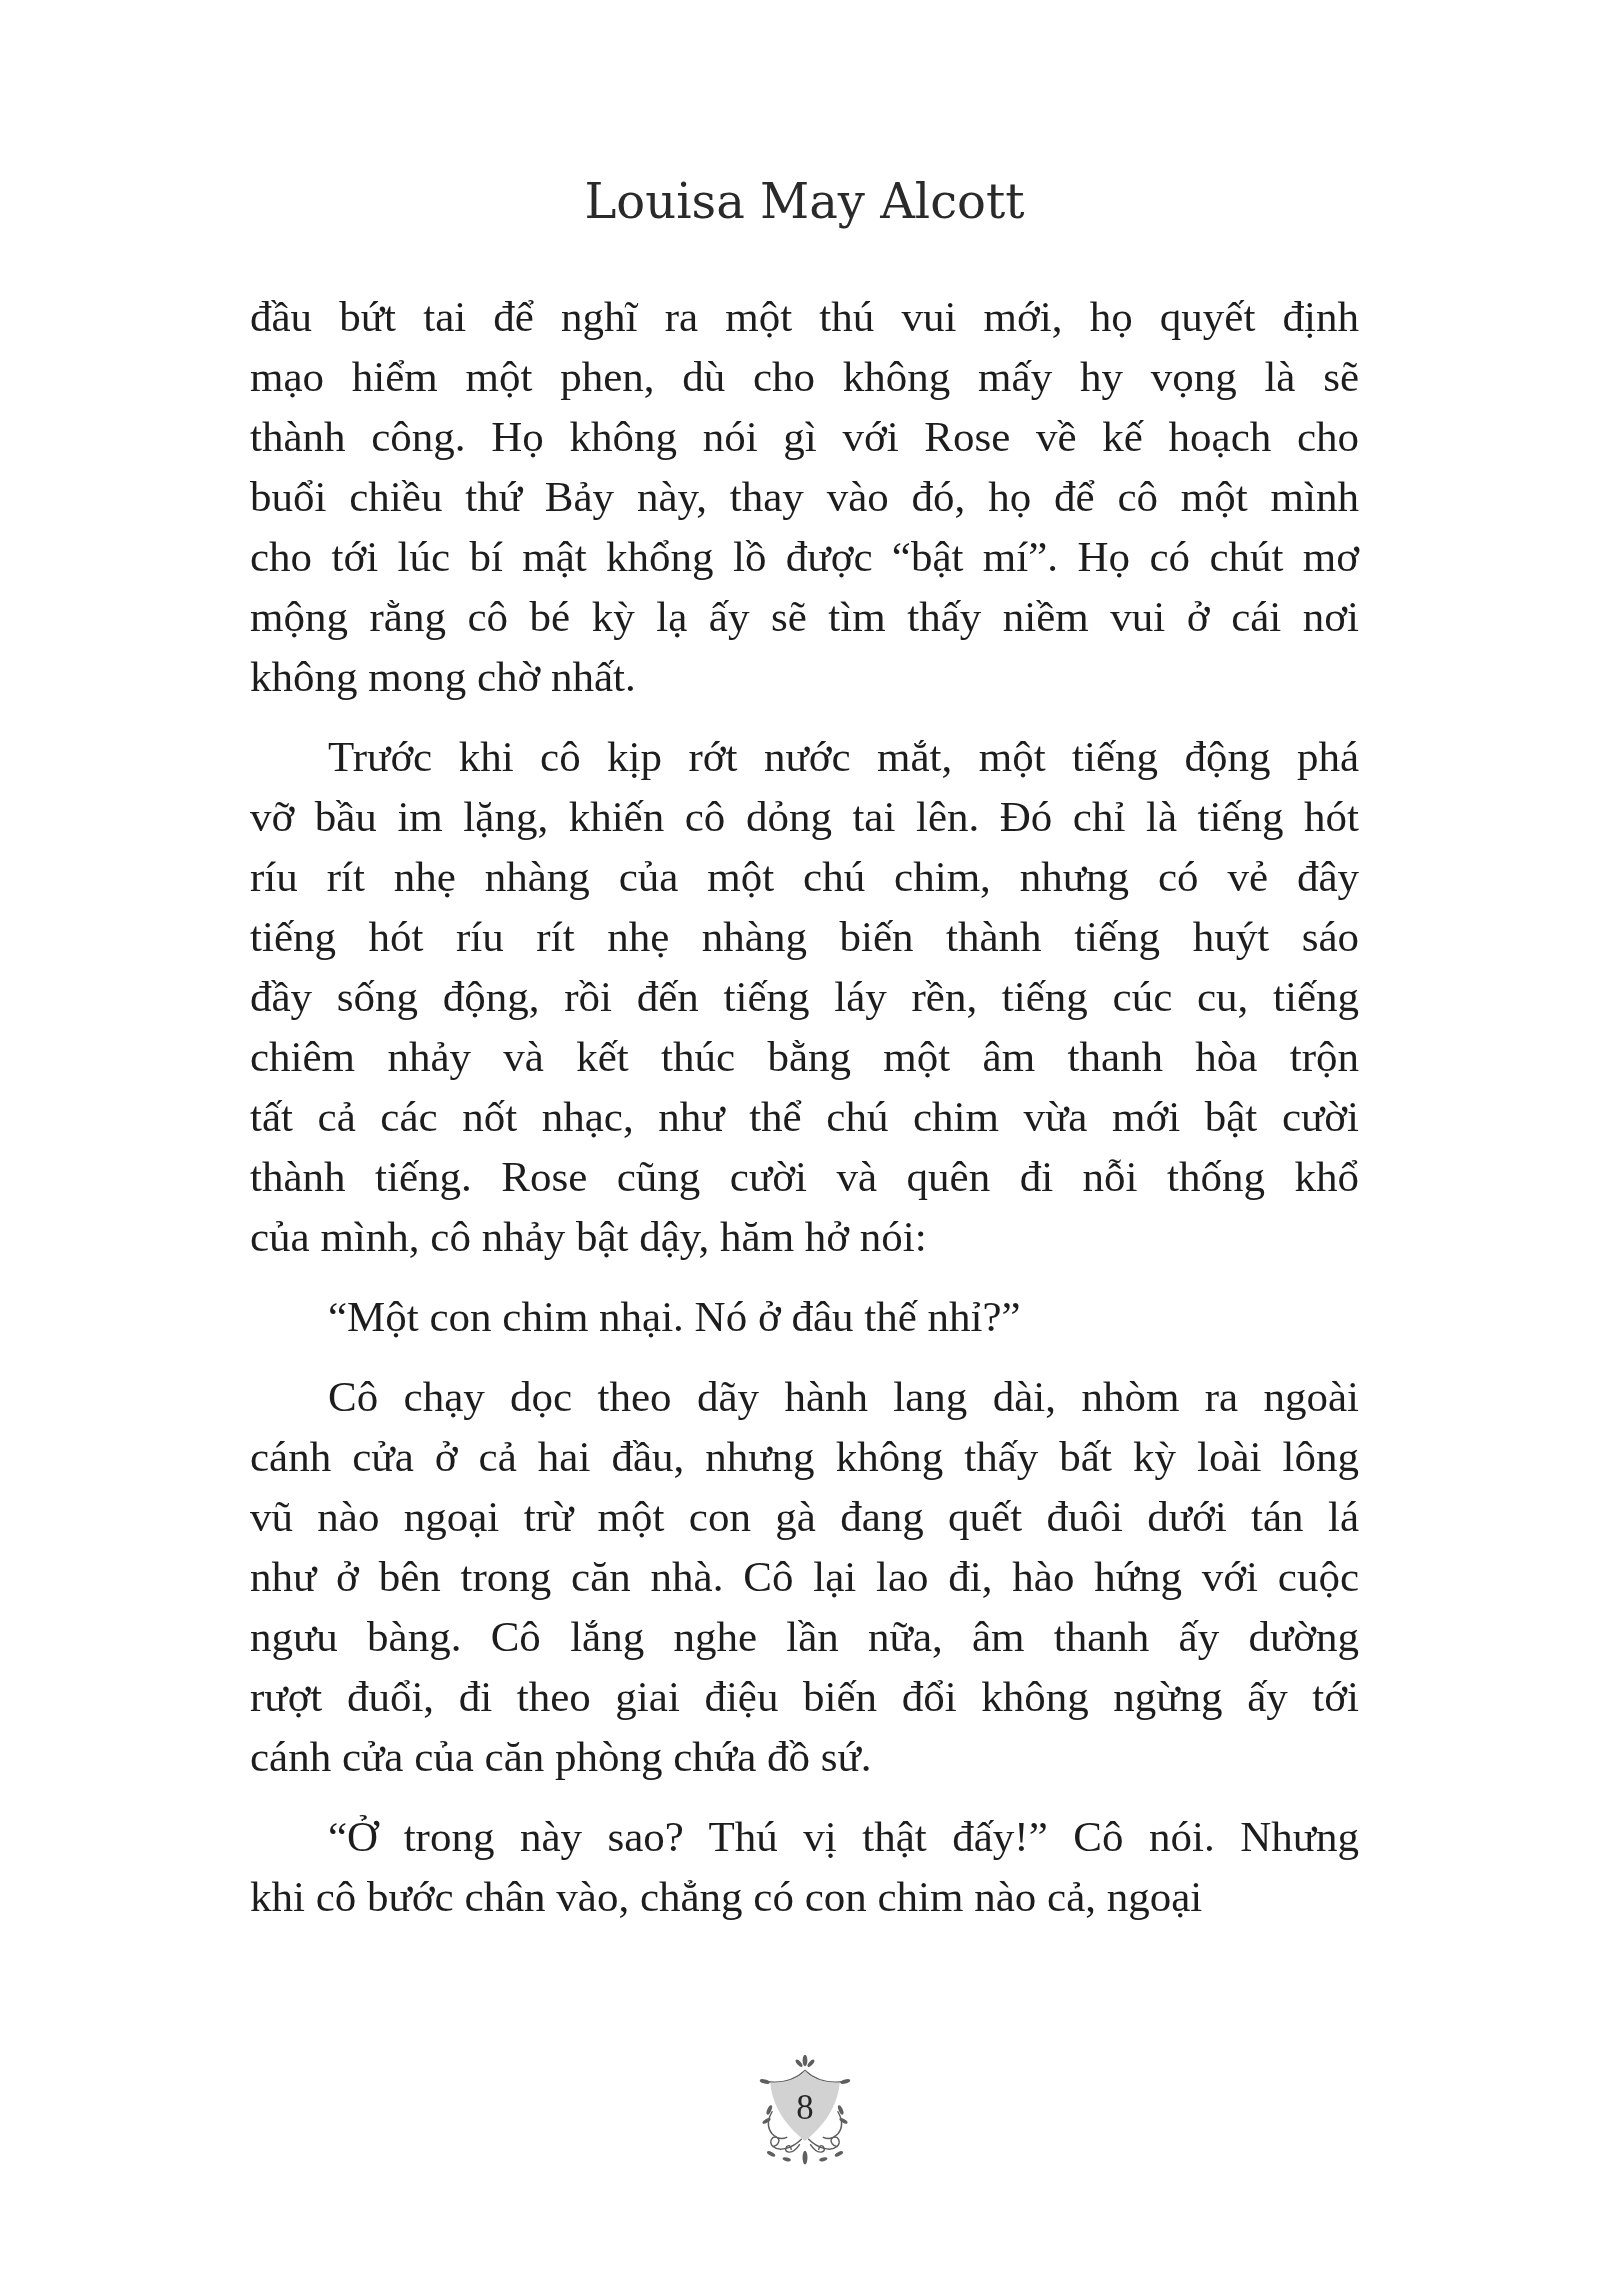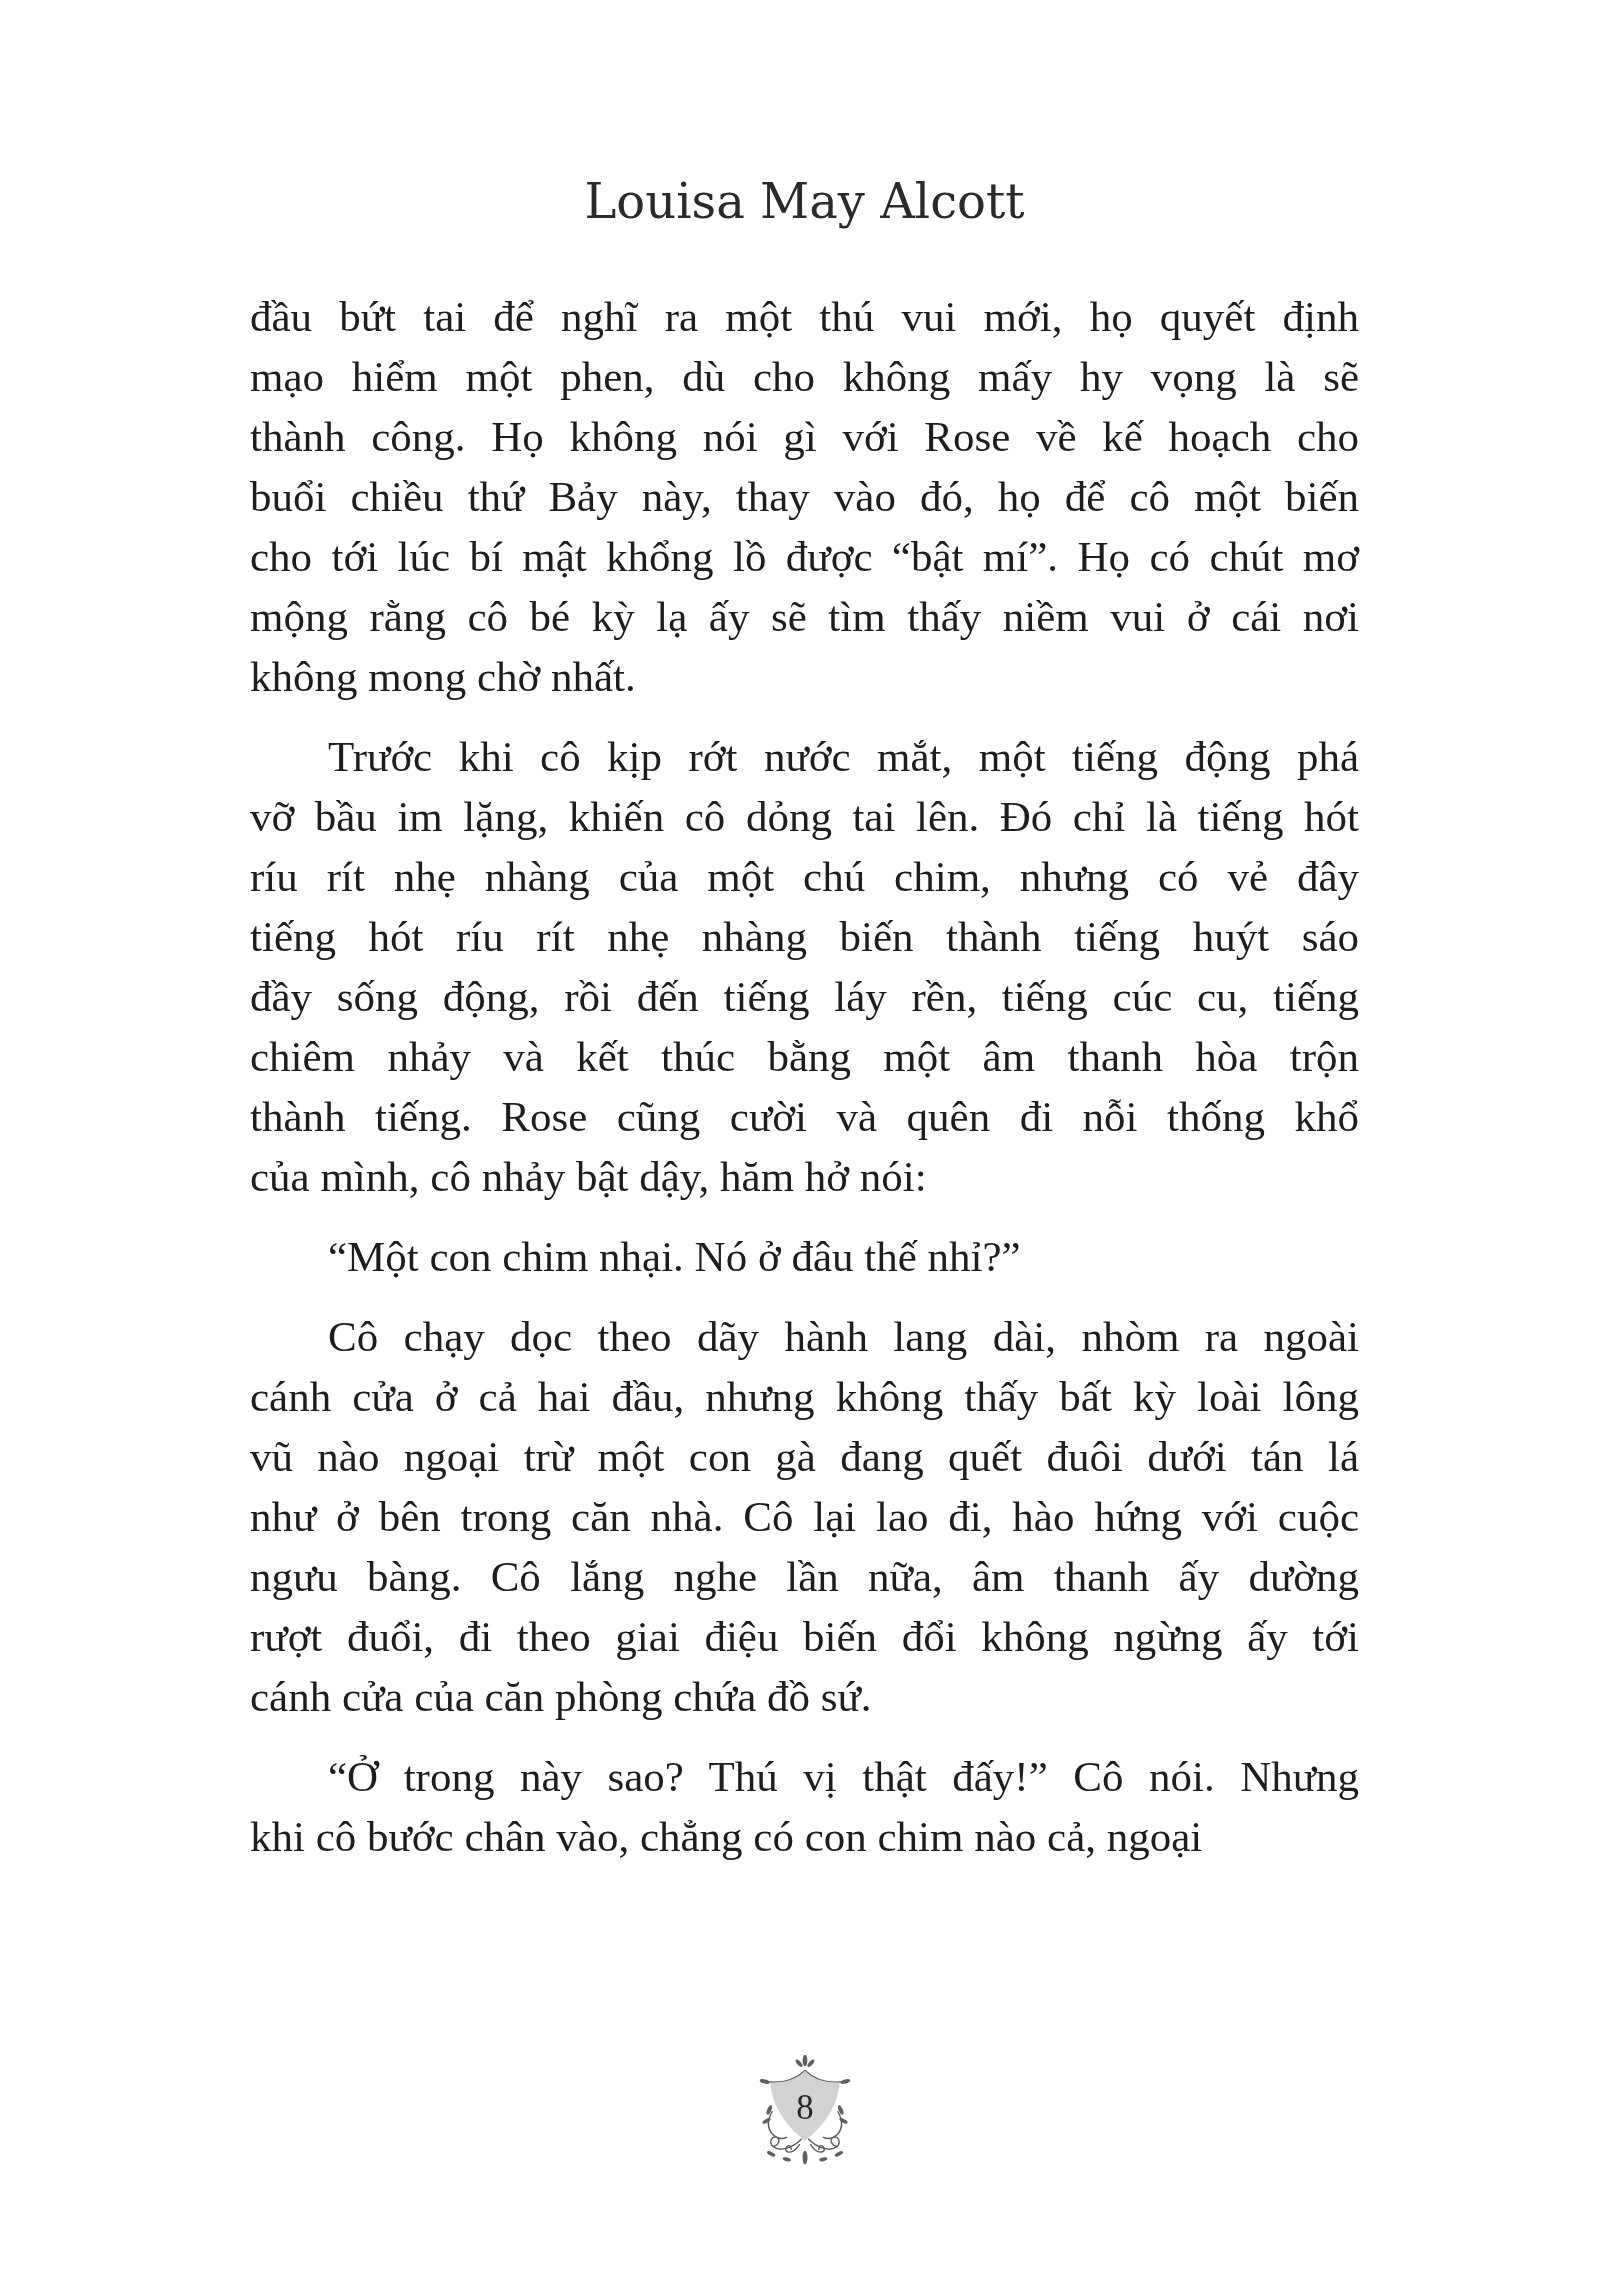--- a/index.html
+++ b/index.html
@@ -75,32 +75,33 @@
 
 <div class="page">
 
   <div class="running-header">Louisa May Alcott</div>
 
   <div class="body-text">
       <div class="para">
         <div class="line">đầu bứt tai để nghĩ ra một thú vui mới, họ quyết định</div>
         <div class="line">mạo hiểm một phen, dù cho không mấy hy vọng là sẽ</div>
         <div class="line">thành công. Họ không nói gì với Rose về kế hoạch cho</div>
-        <div class="line">buổi chiều thứ Bảy này, thay vào đó, họ để cô một biến</div>
+        <div class="line">buổi chiều thứ Bảy này, thay vào đó, họ để cô một mình</div>
         <div class="line">cho tới lúc bí mật khổng lồ được “bật mí”. Họ có chút mơ</div>
         <div class="line">mộng rằng cô bé kỳ lạ ấy sẽ tìm thấy niềm vui ở cái nơi</div>
         <div class="line last">không mong chờ nhất.</div>
       </div>
       <div class="para">
         <div class="line first">Trước khi cô kịp rớt nước mắt, một tiếng động phá</div>
         <div class="line">vỡ bầu im lặng, khiến cô dỏng tai lên. Đó chỉ là tiếng hót</div>
         <div class="line">ríu rít nhẹ nhàng của một chú chim, nhưng có vẻ đây</div>
         <div class="line">tiếng hót ríu rít nhẹ nhàng biến thành tiếng huýt sáo</div>
         <div class="line">đầy sống động, rồi đến tiếng láy rền, tiếng cúc cu, tiếng</div>
         <div class="line">chiêm nhảy và kết thúc bằng một âm thanh hòa trộn</div>
+        <div class="line">tất cả các nốt nhạc, như thể chú chim vừa mới bật cười</div>
         <div class="line">thành tiếng. Rose cũng cười và quên đi nỗi thống khổ</div>
         <div class="line last">của mình, cô nhảy bật dậy, hăm hở nói:</div>
       </div>
       <div class="para">
         <div class="line first last">“Một con chim nhại. Nó ở đâu thế nhỉ?”</div>
       </div>
       <div class="para">
         <div class="line first">Cô chạy dọc theo dãy hành lang dài, nhòm ra ngoài</div>
         <div class="line">cánh cửa ở cả hai đầu, nhưng không thấy bất kỳ loài lông</div>
         <div class="line">vũ nào ngoại trừ một con gà đang quết đuôi dưới tán lá</div>

